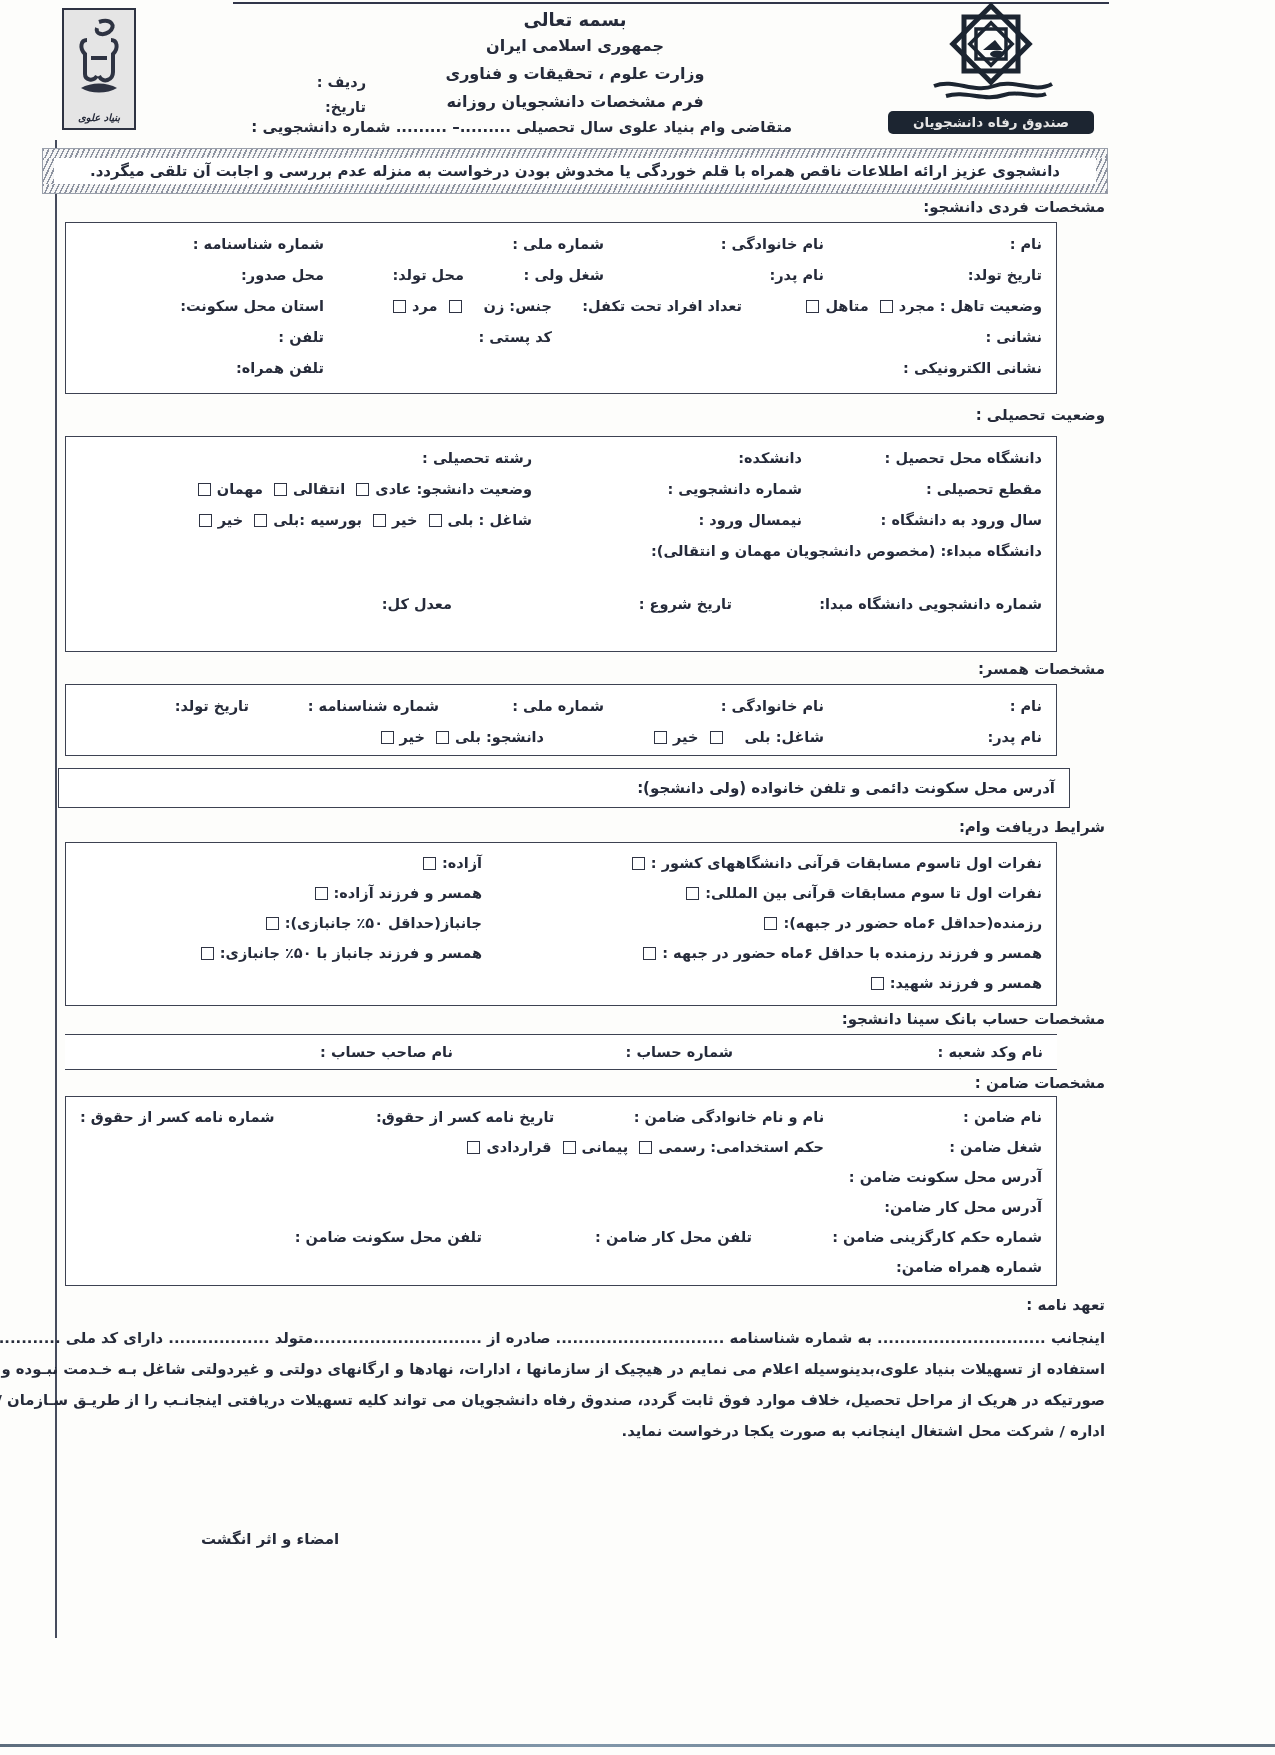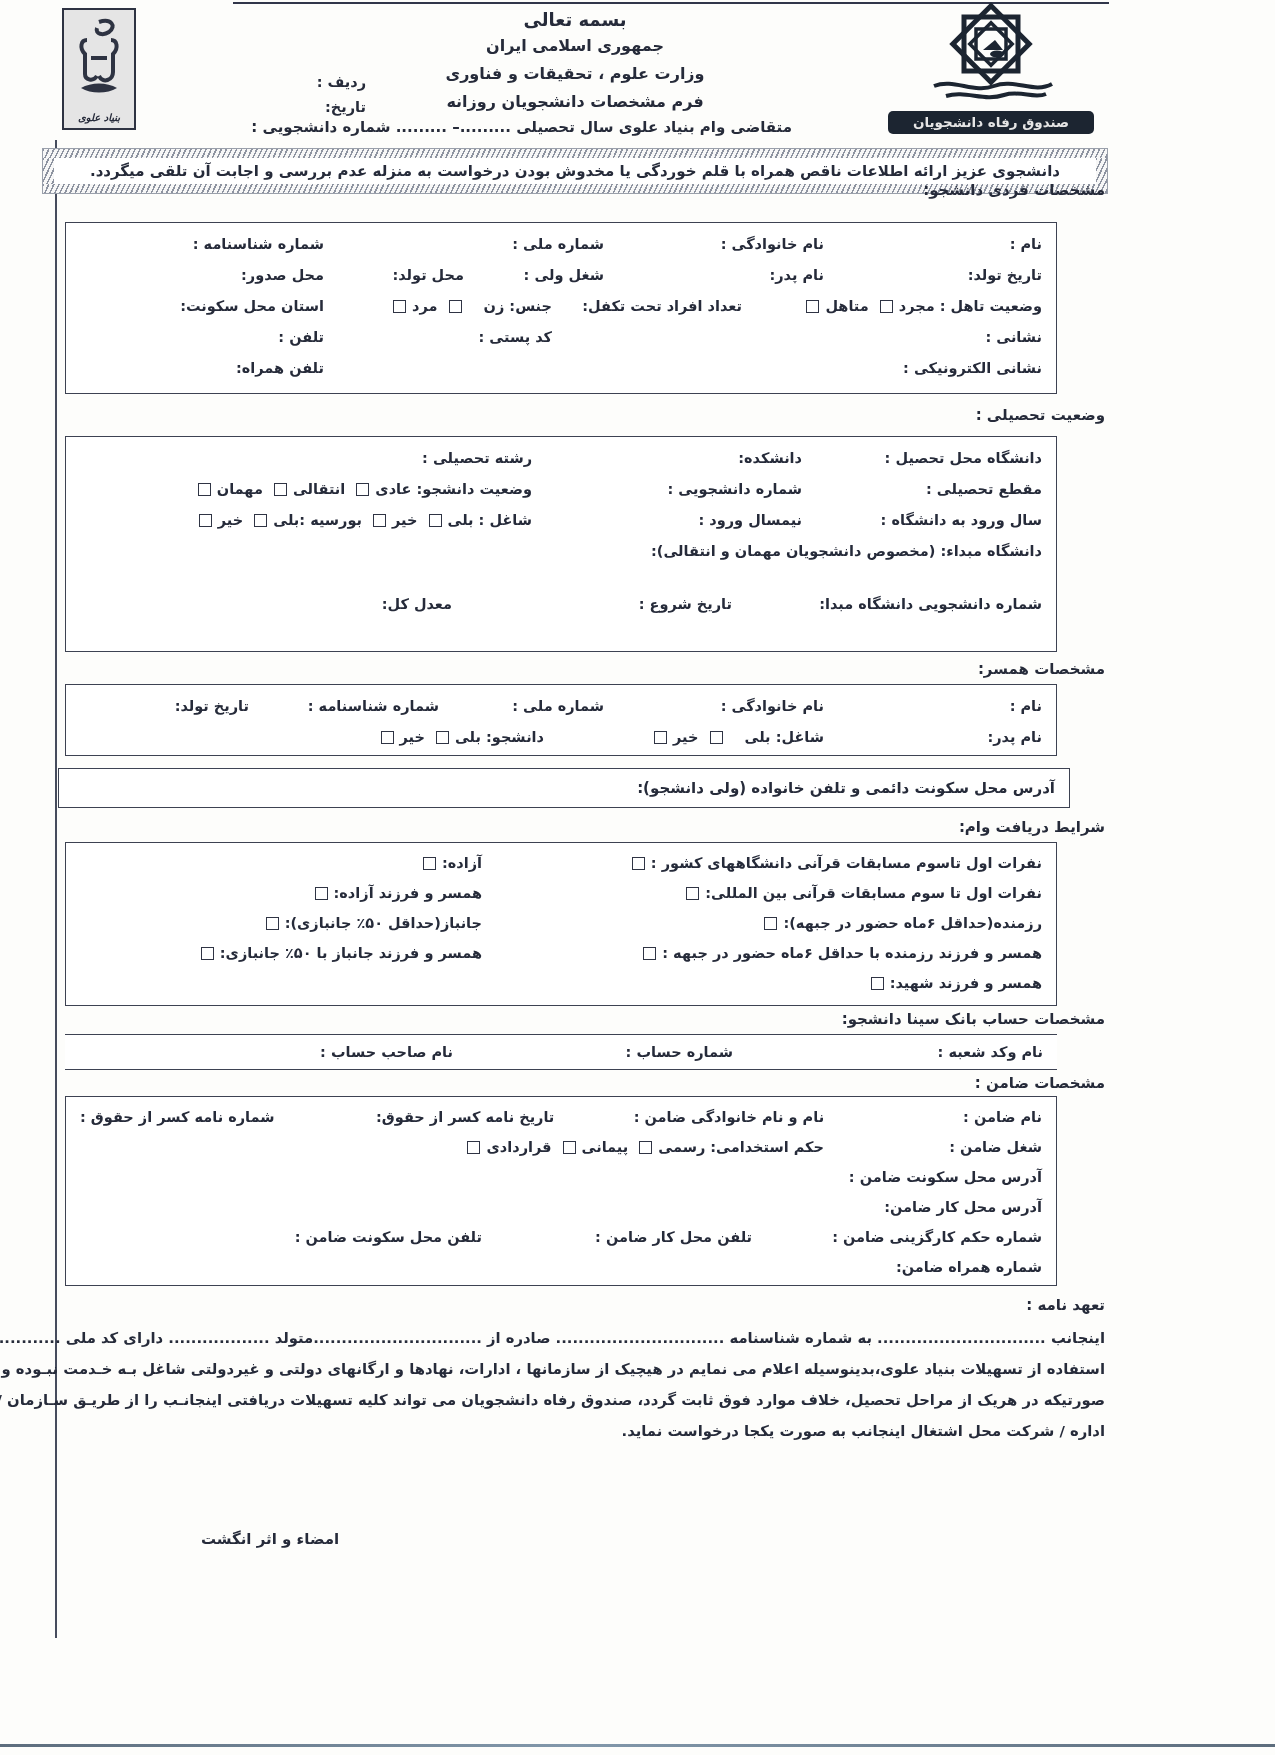--- a/index.html
+++ b/index.html
@@ -113,21 +113,21 @@
   <div class="notice">
     <div class="hatch"></div>
     <div class="notice-mid">
       <div class="notice-side"></div>
       <div class="notice-text">دانشجوی عزیز ارائه اطلاعات ناقص همراه با قلم خوردگی یا مخدوش بودن درخواست به منزله عدم بررسی و اجابت آن تلقی میگردد.</div>
       <div class="notice-side"></div>
     </div>
     <div class="hatch"></div>
   </div>
 
-  <div class="section-label" style="top:181px">مشخصات فردی دانشجو:</div>
+  <div class="section-label" style="top:198px">مشخصات فردی دانشجو:</div>
   <div class="box" style="top:222px;height:172px">
     <div class="row">
       <span class="cell" style="width:218px">نام :</span>
       <span class="cell" style="width:220px">نام خانوادگی :</span>
       <span class="cell" style="width:280px">شماره ملی :</span>
       <span class="cell grow">شماره شناسنامه :</span>
     </div>
     <div class="row">
       <span class="cell" style="width:218px">تاریخ تولد:</span>
       <span class="cell" style="width:220px">نام پدر:</span>

